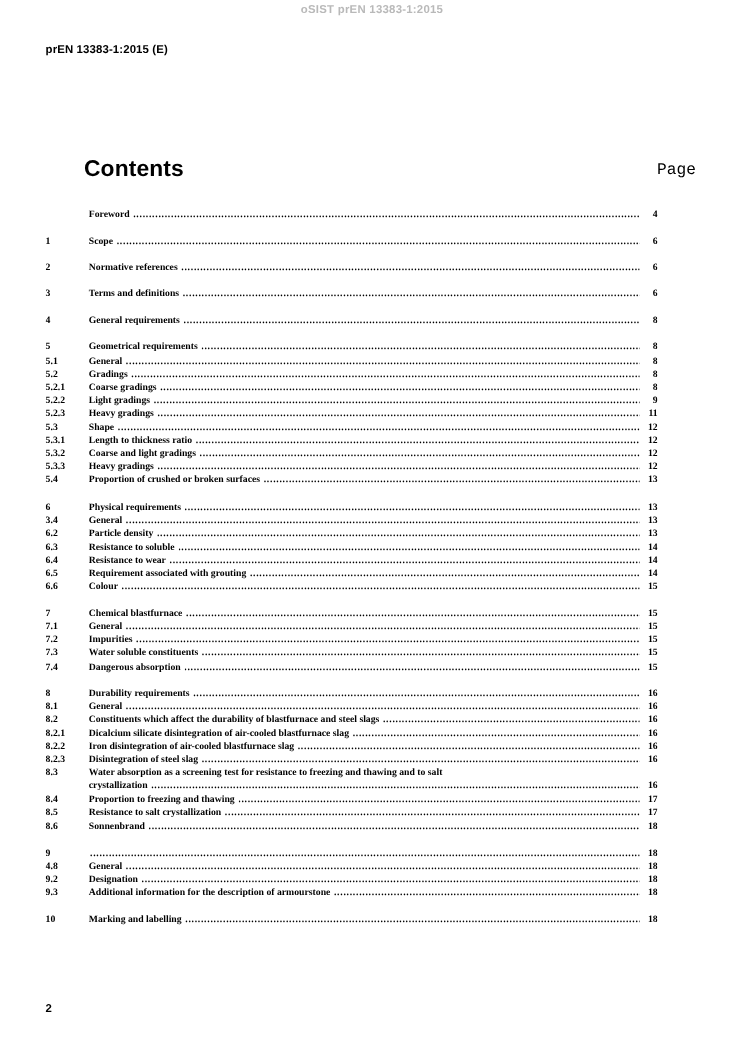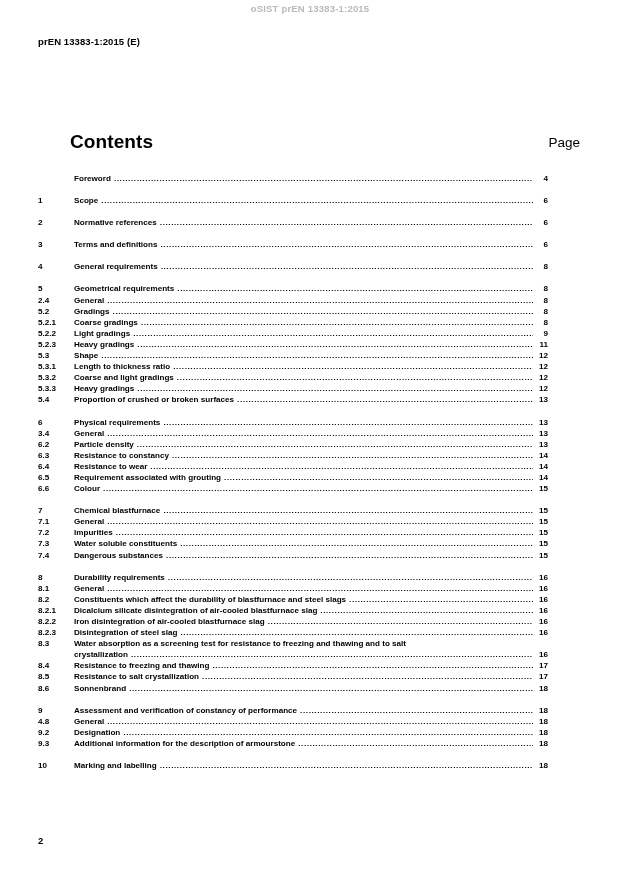--- a/index.html
+++ b/index.html
@@ -52,36 +52,38 @@
     margin-left: 32px;
   }
   .contents-title {
     font-size: 19px;
     font-weight: bold;
     letter-spacing: 0.1px;
   }
   .page-word {
     font-size: 13.5px;
     font-weight: normal;
+    font-family: Liberation Mono, monospace;
   }
   .toc {
     position: absolute;
     top: 173px;
     left: 38px;
     width: 510px;
   }
   .toc-entry {
     display: flex;
     align-items: flex-end;
     font-size: 8.1px;
     font-weight: bold;
     line-height: 11.1px;
     height: 11.1px;
     white-space: nowrap;
     overflow: hidden;
+    font-family: Liberation Serif, serif;
   }
   .toc-entry.tall {
     height: 22.2px;
     align-items: center;
     flex-wrap: wrap;
     white-space: normal;
   }
   .toc-num {
     width: 36px;
     flex: 0 0 36px;
@@ -169,21 +171,21 @@
         <span class="toc-dots">............................................................................................................................................................................................................................</span>
         <span class="toc-page">8</span>
       </div>
       <div class="toc-entry gap-before">
         <span class="toc-num">5</span>
         <span class="toc-label">Geometrical requirements</span>
         <span class="toc-dots">............................................................................................................................................................................................................................</span>
         <span class="toc-page">8</span>
       </div>
       <div class="toc-entry">
-        <span class="toc-num">2.4</span>
+        <span class="toc-num">5.1</span>
         <span class="toc-label">General</span>
         <span class="toc-dots">............................................................................................................................................................................................................................</span>
         <span class="toc-page">8</span>
       </div>
       <div class="toc-entry">
         <span class="toc-num">5.2</span>
         <span class="toc-label">Gradings</span>
         <span class="toc-dots">............................................................................................................................................................................................................................</span>
         <span class="toc-page">8</span>
       </div>
@@ -248,21 +250,21 @@
         <span class="toc-page">13</span>
       </div>
       <div class="toc-entry">
         <span class="toc-num">6.2</span>
         <span class="toc-label">Particle density</span>
         <span class="toc-dots">............................................................................................................................................................................................................................</span>
         <span class="toc-page">13</span>
       </div>
       <div class="toc-entry">
         <span class="toc-num">6.3</span>
-        <span class="toc-label">Resistance to constancy</span>
+        <span class="toc-label">Resistance to soluble</span>
         <span class="toc-dots">............................................................................................................................................................................................................................</span>
         <span class="toc-page">14</span>
       </div>
       <div class="toc-entry">
         <span class="toc-num">6.4</span>
         <span class="toc-label">Resistance to wear</span>
         <span class="toc-dots">............................................................................................................................................................................................................................</span>
         <span class="toc-page">14</span>
       </div>
       <div class="toc-entry">
@@ -296,21 +298,21 @@
         <span class="toc-page">15</span>
       </div>
       <div class="toc-entry">
         <span class="toc-num">7.3</span>
         <span class="toc-label">Water soluble constituents</span>
         <span class="toc-dots">............................................................................................................................................................................................................................</span>
         <span class="toc-page">15</span>
       </div>
       <div class="toc-entry">
         <span class="toc-num">7.4</span>
-        <span class="toc-label">Dangerous substances</span>
+        <span class="toc-label">Dangerous absorption</span>
         <span class="toc-dots">............................................................................................................................................................................................................................</span>
         <span class="toc-page">15</span>
       </div>
       <div class="toc-entry gap-before">
         <span class="toc-num">8</span>
         <span class="toc-label">Durability requirements</span>
         <span class="toc-dots">............................................................................................................................................................................................................................</span>
         <span class="toc-page">16</span>
       </div>
       <div class="toc-entry">
@@ -350,39 +352,38 @@
         </div>
         <div class="toc-wrap-line">
           <span class="indent"></span>
           <span class="toc-label">crystallization</span>
           <span class="toc-dots">............................................................................................................................................................................................................................</span>
           <span class="toc-page">16</span>
         </div>
       </div>
       <div class="toc-entry">
         <span class="toc-num">8.4</span>
-        <span class="toc-label">Resistance to freezing and thawing</span>
+        <span class="toc-label">Proportion to freezing and thawing</span>
         <span class="toc-dots">............................................................................................................................................................................................................................</span>
         <span class="toc-page">17</span>
       </div>
       <div class="toc-entry">
         <span class="toc-num">8.5</span>
         <span class="toc-label">Resistance to salt crystallization</span>
         <span class="toc-dots">............................................................................................................................................................................................................................</span>
         <span class="toc-page">17</span>
       </div>
       <div class="toc-entry">
         <span class="toc-num">8.6</span>
         <span class="toc-label">Sonnenbrand</span>
         <span class="toc-dots">............................................................................................................................................................................................................................</span>
         <span class="toc-page">18</span>
       </div>
       <div class="toc-entry gap-before">
         <span class="toc-num">9</span>
-        <span class="toc-label">Assessment and verification of constancy of performance</span>
         <span class="toc-dots">............................................................................................................................................................................................................................</span>
         <span class="toc-page">18</span>
       </div>
       <div class="toc-entry">
         <span class="toc-num">4.8</span>
         <span class="toc-label">General</span>
         <span class="toc-dots">............................................................................................................................................................................................................................</span>
         <span class="toc-page">18</span>
       </div>
       <div class="toc-entry">

